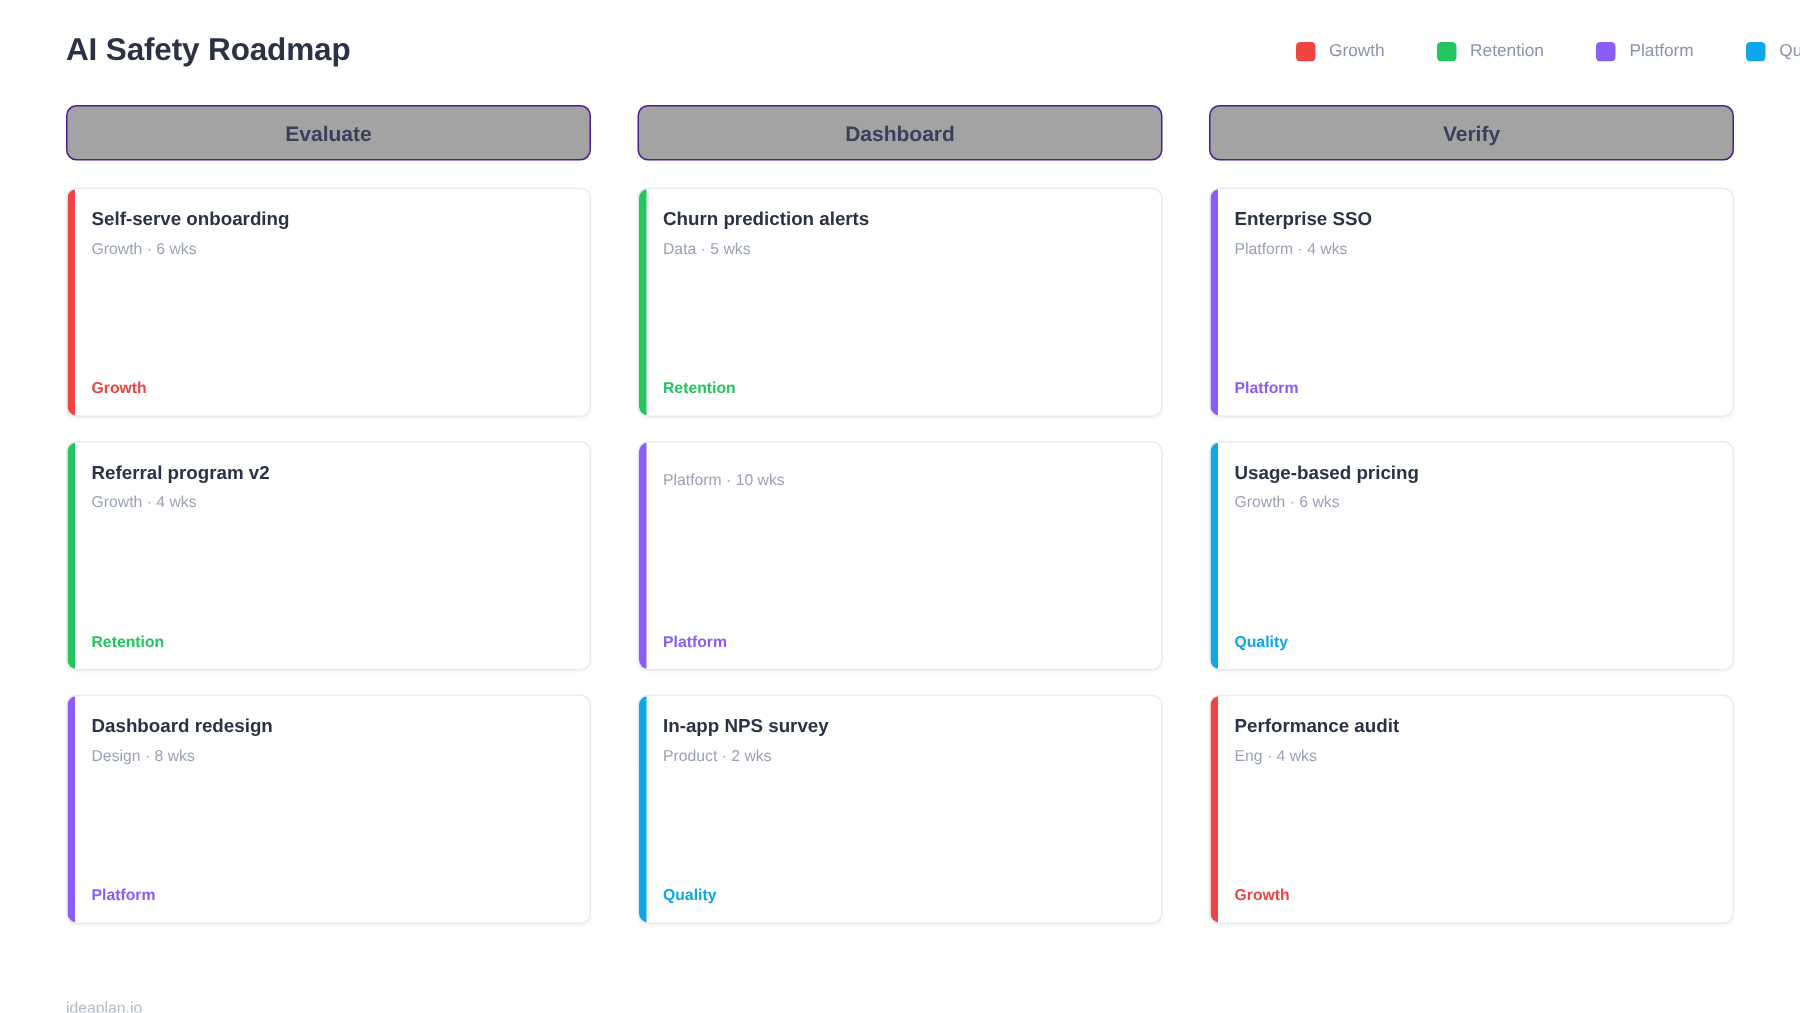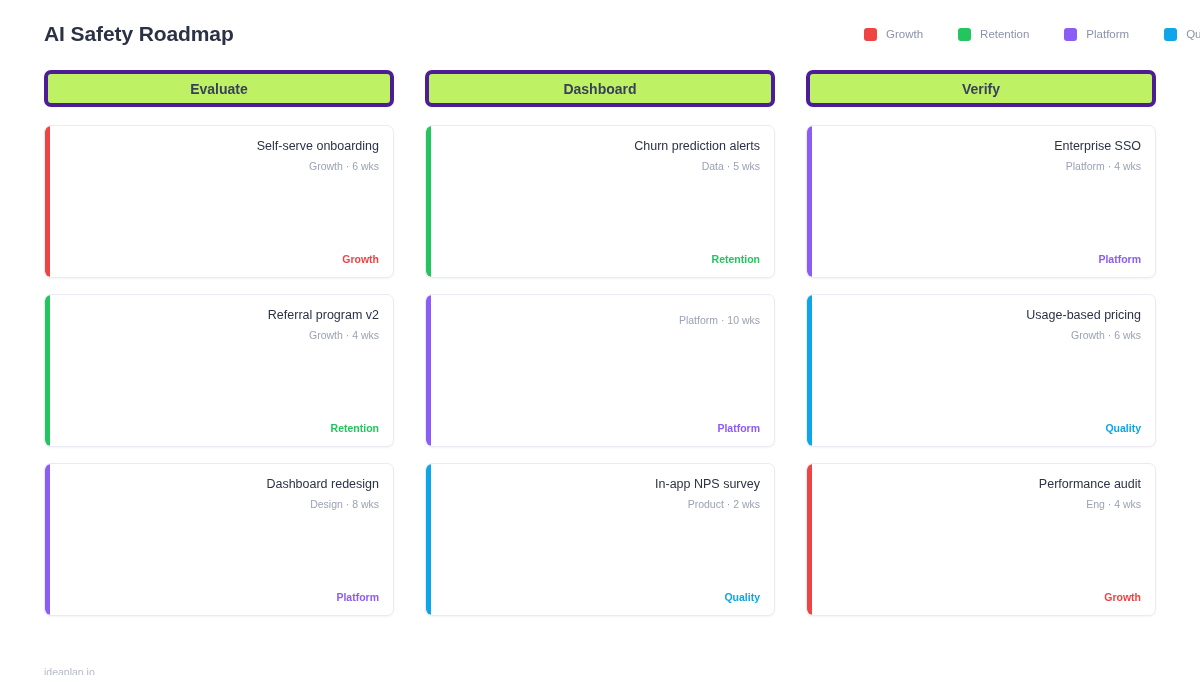--- a/index.html
+++ b/index.html
@@ -15,21 +15,20 @@
     font-family: "Liberation Sans", sans-serif;
     color: #2b3245;
     -webkit-font-smoothing: antialiased;
   }
 
   .page {
     position: relative;
     width: 1200px;
     height: 675px;
     padding: 0 44px;
-    text-align: right;
   }
 
   
   .topbar {
     height: 56px;
     display: flex;
     align-items: center;
     justify-content: space-between;
     padding-top: 12px;
   }
@@ -78,22 +77,22 @@
     display: grid;
     grid-template-columns: repeat(3, 1fr);
     gap: 0 31px;
     margin-top: 14px;
   }
 
   .column { display: flex; flex-direction: column; }
 
   .column-header {
     height: 37px;
-    background: #bef264;
-    border: 4px solid #4c1d95;
+    background: #a3a3a3;
+    border: 1px solid #4c1d95;
     border-radius: 7px;
     display: flex;
     align-items: center;
     justify-content: center;
     font-size: 14px;
     font-weight: bold;
     color: #39405a;
     margin-bottom: 18px;
   }
 
@@ -115,21 +114,21 @@
     position: absolute;
     left: 0;
     top: 0;
     bottom: 0;
     width: 5px;
     border-radius: 7px 0 0 7px;
   }
 
   .card-title {
     font-size: 12.5px;
-    font-weight: normal;
+    font-weight: bold;
     color: #2b3245;
     line-height: 1.2;
   }
 
   .card-meta {
     font-size: 10.5px;
     color: #9aa2b4;
     margin-top: 6px;
     line-height: 1.2;
   }

